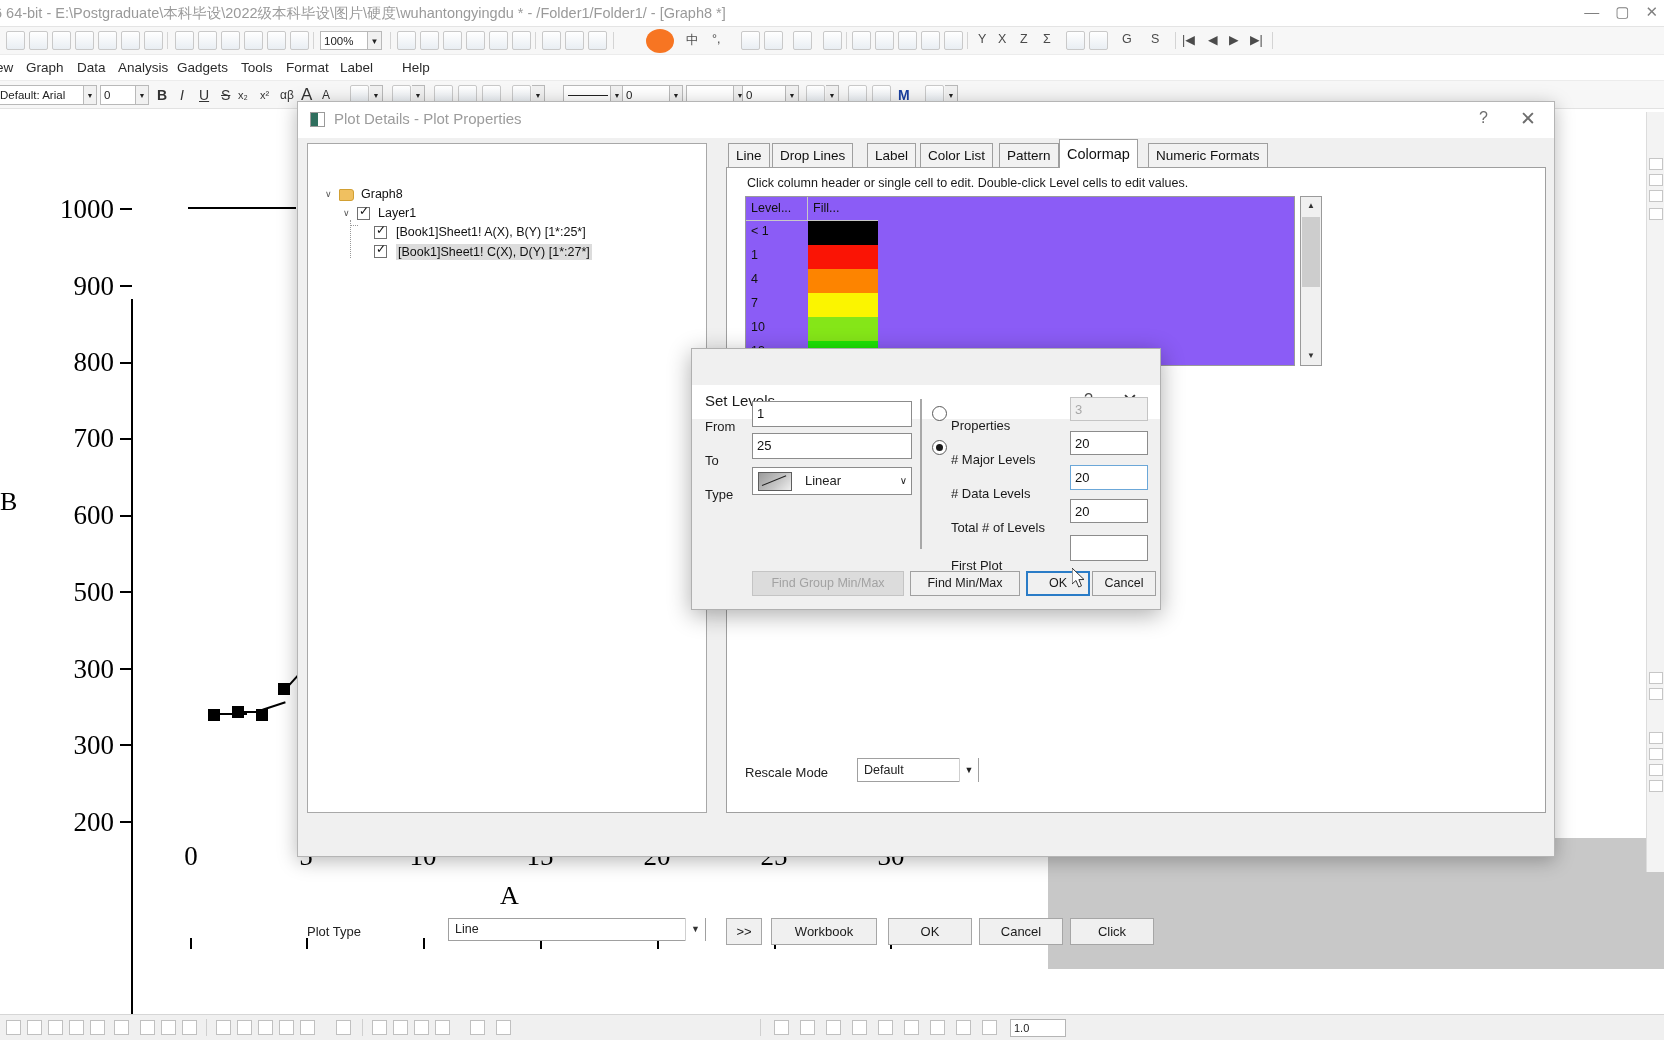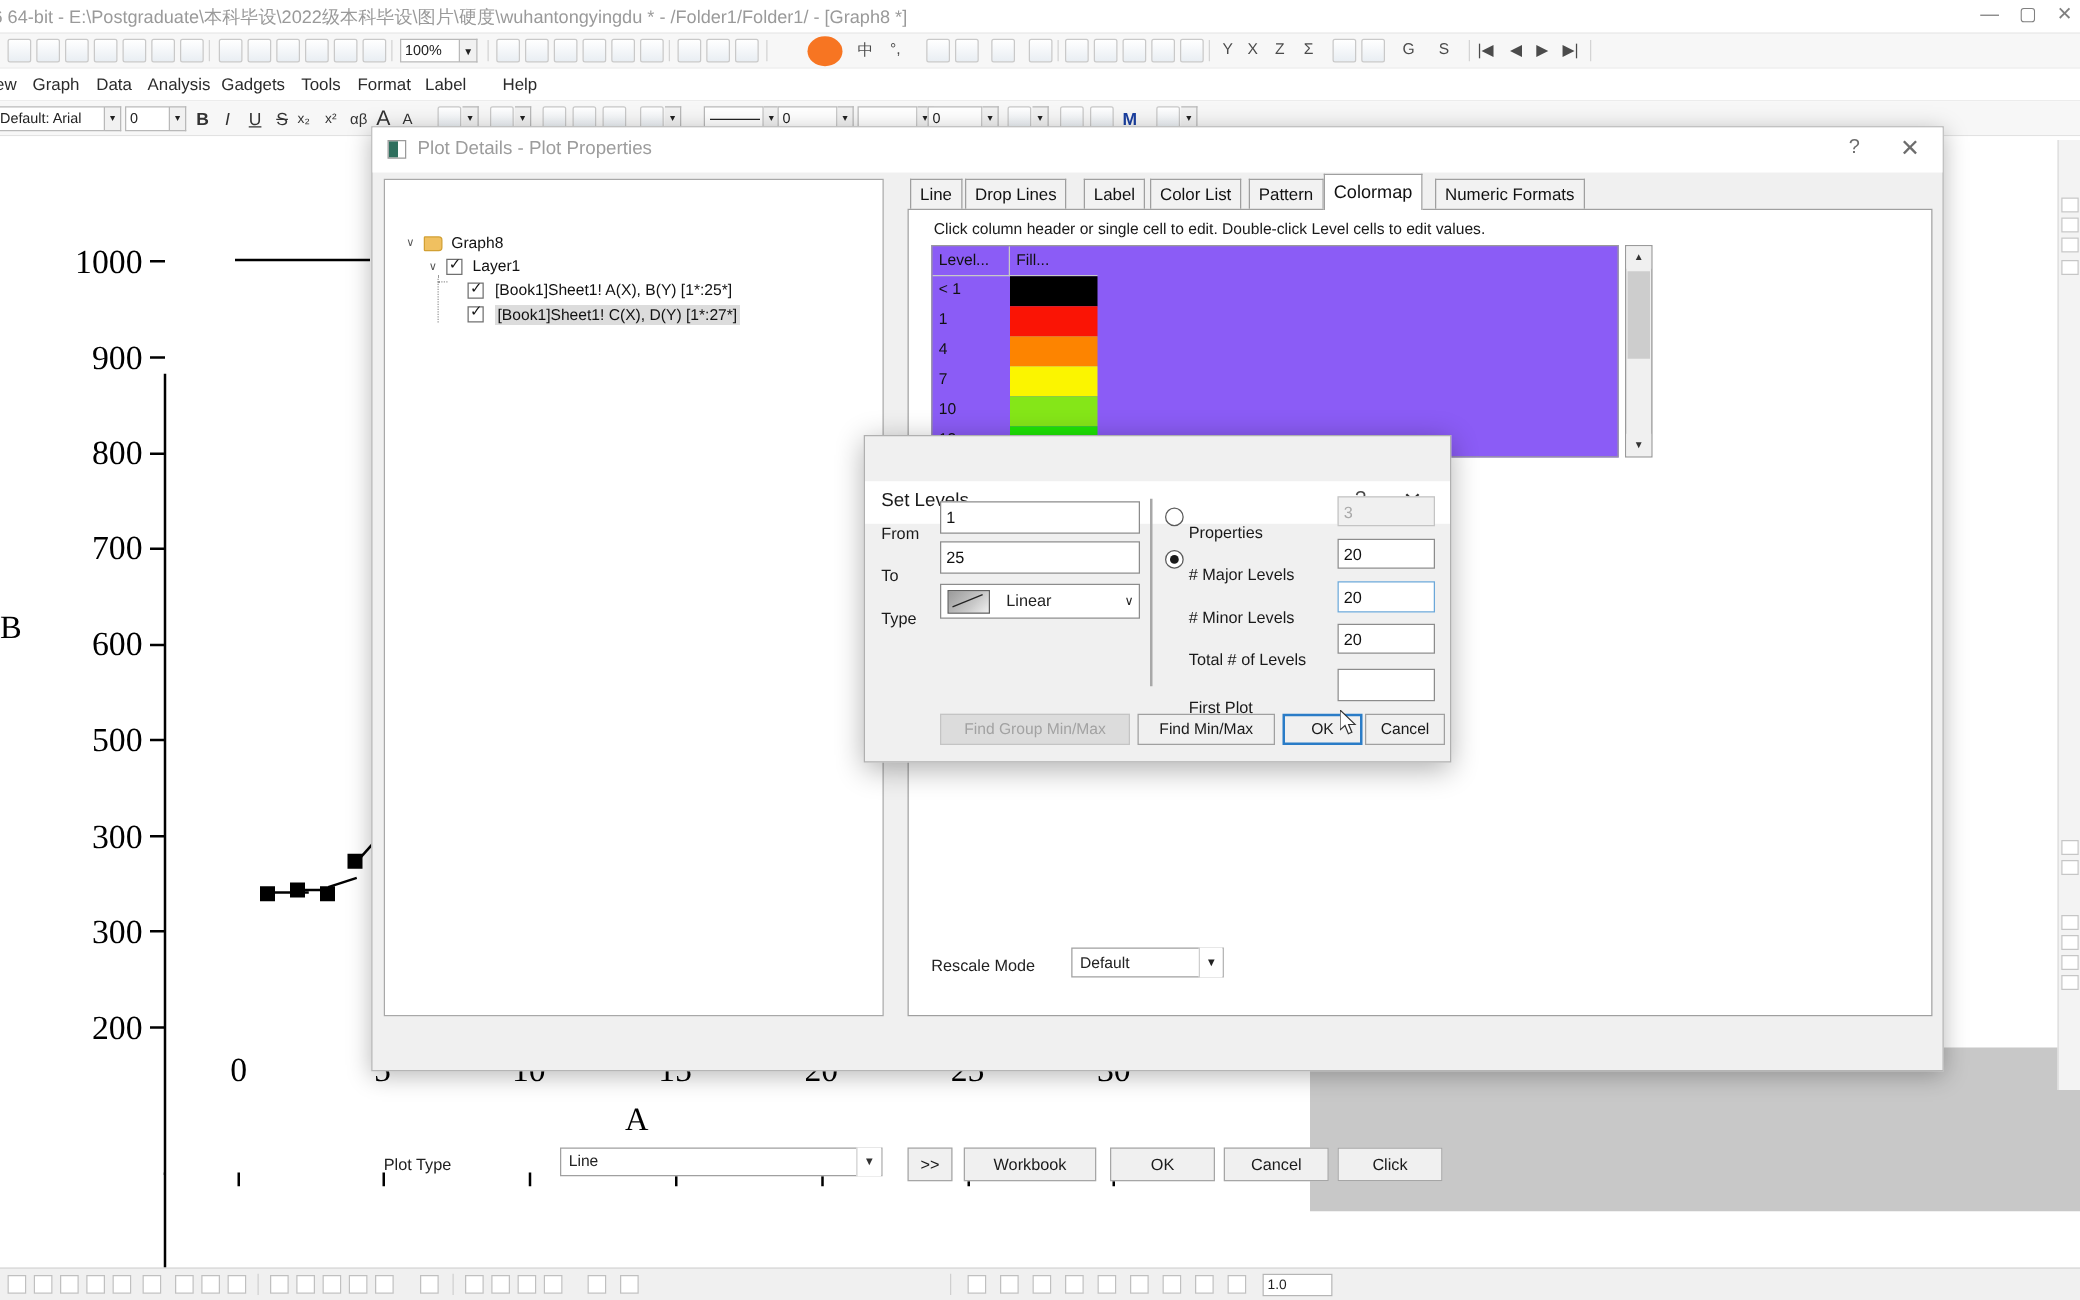--- a/index.html
+++ b/index.html
@@ -504,21 +504,21 @@
   <div id="sl-vsep"></div>
 
   <div class="radio" style="left:240px; top:57px"></div>
   <div class="sl-lbl" style="left:259px; top:57px">Properties</div>
   <div class="sl-field disabled" style="left:378px; top:48px; width:78px; height:24px;">3</div>
 
   <div class="radio sel" style="left:240px; top:91px"></div>
   <div class="sl-lbl" style="left:259px; top:91px"># Major Levels</div>
   <div class="sl-field" style="left:378px; top:82px; width:78px; height:24px;">20</div>
 
-  <div class="sl-lbl" style="left:259px; top:125px"># Minor Levels</div>
+  <div class="sl-lbl" style="left:259px; top:125px"># Data Levels</div>
   <div class="sl-field focus" style="left:378px; top:116px; width:78px; height:25px;">20</div>
 
   <div class="sl-lbl" style="left:259px; top:159px">Total # of Levels</div>
   <div class="sl-field" style="left:378px; top:150px; width:78px; height:24px;">20</div>
 
   <div class="sl-lbl" style="left:259px; top:197px">First Plot</div>
   <div class="sl-field" style="left:378px; top:186px; width:78px; height:26px;"></div>
 
   <div class="sl-btn disabled" style="left:60px; top:222px; width:152px;">Find Group Min/Max</div>
   <div class="sl-btn" style="left:218px; top:222px; width:110px;">Find Min/Max</div>

